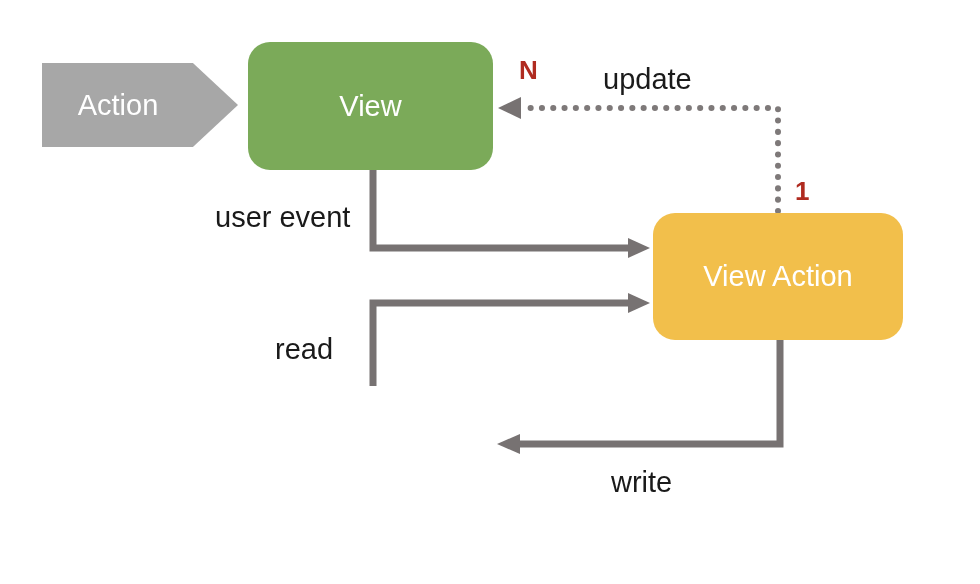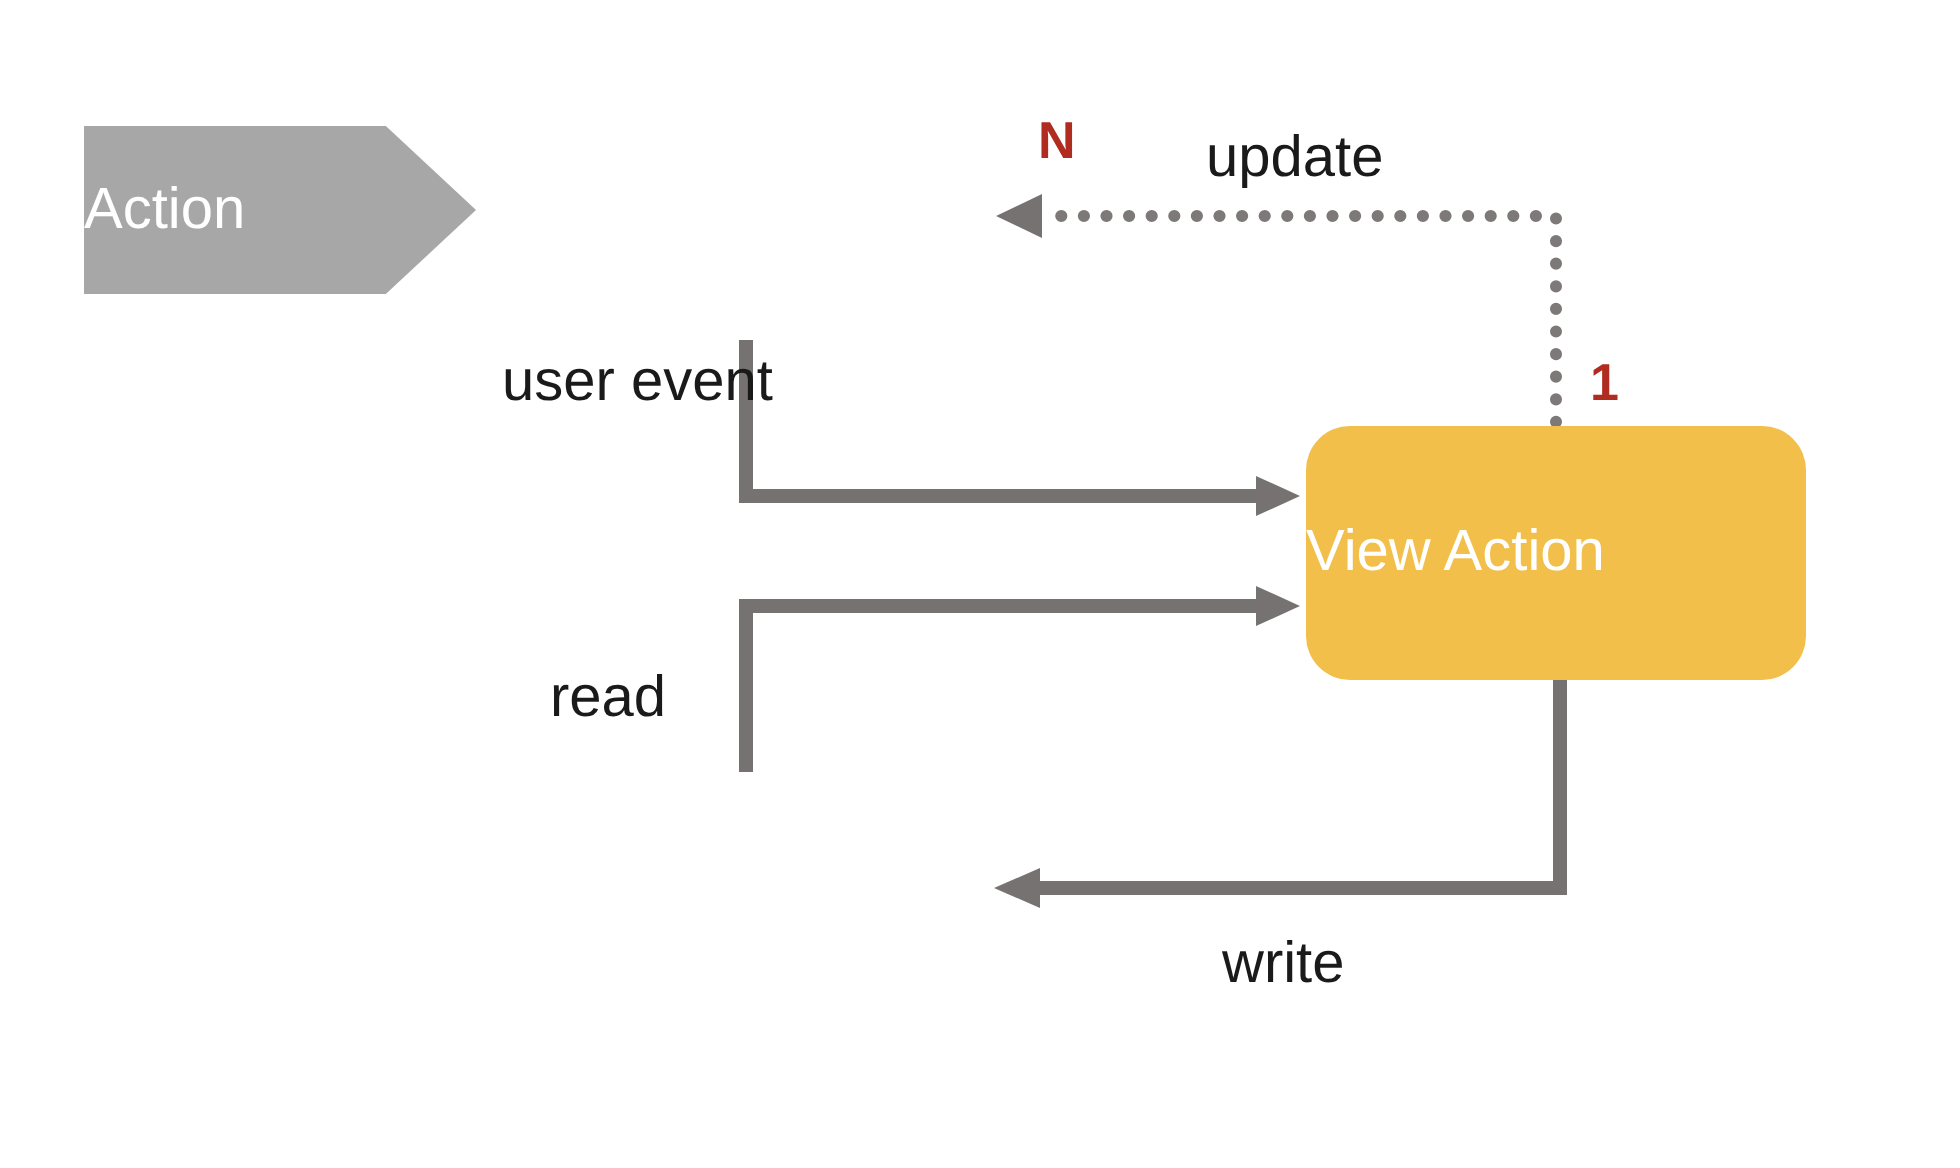--- a/index.html
+++ b/index.html
@@ -10,37 +10,37 @@
     font-family:"Liberation Sans",sans-serif;
     overflow:hidden;
   }
   .connectors{position:absolute;left:0;top:0;}
   .edge-solid{fill:none;stroke:#777272;stroke-width:7;}
   .edge-dotted{fill:none;stroke:#7e7979;stroke-width:6;
                stroke-dasharray:0.1 11.2;stroke-linecap:round;}
   .arrowhead{fill:#777272;stroke:none;}
   .node{
     position:absolute;
-    display:flex;align-items:center;justify-content:flex-start;
+    display:flex;align-items:center;justify-content:center;
     color:#ffffff;font-size:29px;line-height:1;
     border-radius:22px;
   }
   .node-view{left:248px;top:42px;width:245px;height:128px;background:#7BAA59;}
   .node-view-model{left:653px;top:213px;width:250px;height:127px;background:#F2BF4B;}
   .node-model{left:252px;top:386px;width:243px;height:127px;background:#6698CE;}
   .node-action{
     left:42px;top:63px;width:196px;height:84px;background:#A7A7A7;
     clip-path:polygon(0 0,77% 0,100% 50%,77% 100%,0 100%);
     border-radius:0;padding-right:44px;box-sizing:border-box;
   }
   .edge-label{
     position:absolute;color:#1a1a1a;font-size:29px;line-height:1.1;
     white-space:nowrap;
   }
-  .label-user-event{left:215px;top:176px;margin-left:36px;}
+  .label-user-event{left:215px;top:202px;}
   .label-update{left:603px;top:64px;}
   .label-read{left:275px;top:334px;}
   .label-write{left:611px;top:467px;}
   .multiplicity{
     position:absolute;color:#B02B20;font-size:26px;font-weight:bold;
     line-height:1;white-space:nowrap;
   }
   .mult-n{left:519px;top:57px;}
   .mult-1{left:795px;top:178px;}
 </style>
@@ -61,20 +61,23 @@
     <polygon class="arrowhead" points="520,434 497,444 520,454"></polygon>
 
     <path class="edge-dotted" d="M778,211 L778,108 L527,108"></path>
     <polygon class="arrowhead" points="521,97 498,108 521,119"></polygon>
   </svg>
 
   <div class="node node-action">
     <span>Action</span>
   </div>
 
+  <div class="node node-view">
+    <span>View</span>
+  </div>
 
   <div class="node node-view-model">
     <span>View Action</span>
   </div>
 
 
   <div class="edge-label label-user-event">user event</div>
 
   <div class="edge-label label-update">update</div>
 

